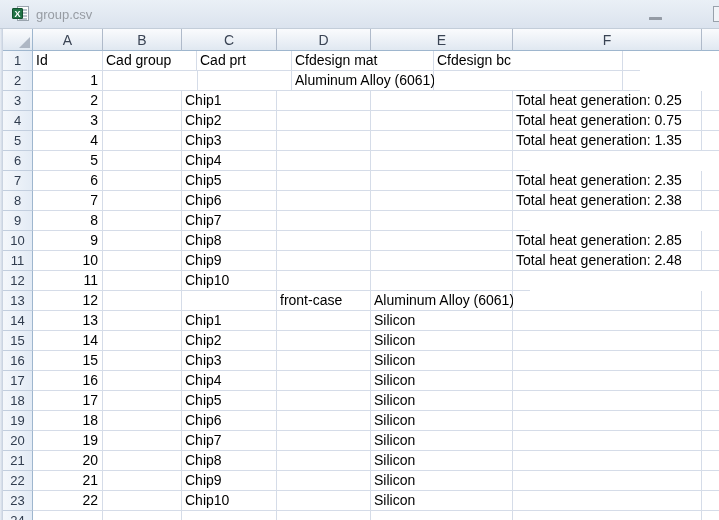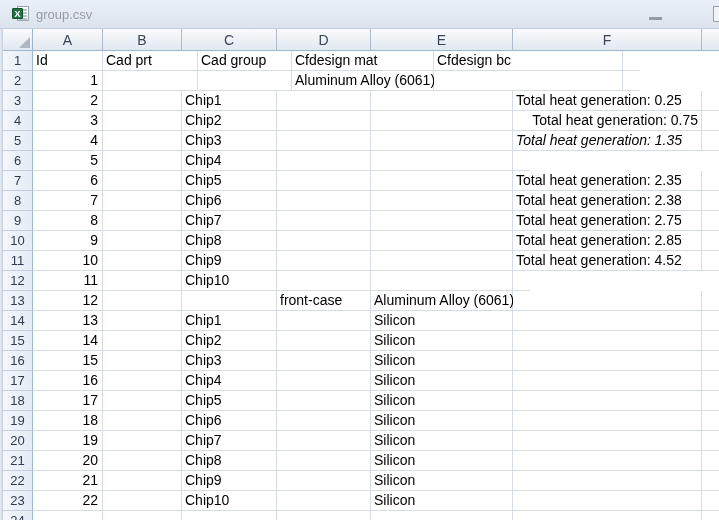--- a/index.html
+++ b/index.html
@@ -143,22 +143,22 @@
         <div class="colheader" style="width: 94px;">D</div>
         <div class="colheader" style="width: 142px;">E</div>
         <div class="colheader" style="width: 189px;">F</div>
         <div class="colheader partial" style="width: 17px;"></div>
       </div>
     <div class="gridbody">
 
     <div class="gridrow">
           <div class="rowheader" style="height: 20px;">1</div>
           <div class="cell" style="width: 70px; height: 20px;">Id</div>
+          <div class="cell" style="width: 94px; height: 20px;">Cad group</div>
           <div class="cell" style="width: 95px; height: 20px;">Cad prt</div>
-          <div class="cell" style="width: 94px; height: 20px;">Cad group</div>
           <div class="cell" style="width: 142px; height: 20px;">Cfdesign mat</div>
           <div class="cell" style="width: 189px; height: 20px;">Cfdesign bc</div>
           <div class="cell partial" style="width: 17px; height: 20px;"></div>
         </div>
         <div class="gridrow">
           <div class="rowheader" style="height: 20px;">2</div>
           <div class="cell num" style="width: 70px; height: 20px;">1</div>
           <div class="cell" style="width: 95px; height: 20px;"></div>
           <div class="cell" style="width: 94px; height: 20px;"></div>
           <div class="cell" style="width: 142px; height: 20px;">Aluminum Alloy (6061)</div>
@@ -175,31 +175,31 @@
           <div class="cell" style="width: 189px; height: 20px;">Total heat generation: 0.25</div>
           <div class="cell partial" style="width: 17px; height: 20px;"></div>
         </div>
         <div class="gridrow">
           <div class="rowheader" style="height: 20px;">4</div>
           <div class="cell num" style="width: 70px; height: 20px;">3</div>
           <div class="cell" style="width: 79px; height: 20px;"></div>
           <div class="cell" style="width: 95px; height: 20px;">Chip2</div>
           <div class="cell" style="width: 94px; height: 20px;"></div>
           <div class="cell" style="width: 142px; height: 20px;"></div>
-          <div class="cell" style="width: 189px; height: 20px; text-align: right;">Total heat generation: 0.75</div>
+          <div class="cell" style="width: 189px; height: 20px;">Total heat generation: 0.75</div>
           <div class="cell partial" style="width: 17px; height: 20px;"></div>
         </div>
         <div class="gridrow">
           <div class="rowheader" style="height: 20px;">5</div>
           <div class="cell num" style="width: 70px; height: 20px;">4</div>
           <div class="cell" style="width: 79px; height: 20px;"></div>
           <div class="cell" style="width: 95px; height: 20px;">Chip3</div>
           <div class="cell" style="width: 94px; height: 20px;"></div>
           <div class="cell" style="width: 142px; height: 20px;"></div>
-          <div class="cell" style="width: 189px; height: 20px; font-style: italic;">Total heat generation: 1.35</div>
+          <div class="cell" style="width: 189px; height: 20px;">Total heat generation: 1.35</div>
           <div class="cell partial" style="width: 17px; height: 20px;"></div>
         </div>
         <div class="gridrow">
           <div class="rowheader" style="height: 20px;">6</div>
           <div class="cell num" style="width: 70px; height: 20px;">5</div>
           <div class="cell" style="width: 79px; height: 20px;"></div>
           <div class="cell" style="width: 95px; height: 20px;">Chip4</div>
           <div class="cell" style="width: 94px; height: 20px;"></div>
           <div class="cell" style="width: 142px; height: 20px;"></div>
           <div class="cell partial" style="width: 17px; height: 20px;"></div>
@@ -224,41 +224,40 @@
           <div class="cell" style="width: 189px; height: 20px;">Total heat generation: 2.38</div>
           <div class="cell partial" style="width: 17px; height: 20px;"></div>
         </div>
         <div class="gridrow">
           <div class="rowheader" style="height: 20px;">9</div>
           <div class="cell num" style="width: 70px; height: 20px;">8</div>
           <div class="cell" style="width: 79px; height: 20px;"></div>
           <div class="cell" style="width: 95px; height: 20px;">Chip7</div>
           <div class="cell" style="width: 94px; height: 20px;"></div>
           <div class="cell" style="width: 142px; height: 20px;"></div>
-          <div class="cell" style="width: 189px; height: 20px;">Total heat generation: 2.75</div>
           <div class="cell partial" style="width: 17px; height: 20px;"></div>
         </div>
         <div class="gridrow">
           <div class="rowheader" style="height: 20px;">10</div>
           <div class="cell num" style="width: 70px; height: 20px;">9</div>
           <div class="cell" style="width: 79px; height: 20px;"></div>
           <div class="cell" style="width: 95px; height: 20px;">Chip8</div>
           <div class="cell" style="width: 94px; height: 20px;"></div>
           <div class="cell" style="width: 142px; height: 20px;"></div>
           <div class="cell" style="width: 189px; height: 20px;">Total heat generation: 2.85</div>
           <div class="cell partial" style="width: 17px; height: 20px;"></div>
         </div>
         <div class="gridrow">
           <div class="rowheader" style="height: 20px;">11</div>
           <div class="cell num" style="width: 70px; height: 20px;">10</div>
           <div class="cell" style="width: 79px; height: 20px;"></div>
           <div class="cell" style="width: 95px; height: 20px;">Chip9</div>
           <div class="cell" style="width: 94px; height: 20px;"></div>
           <div class="cell" style="width: 142px; height: 20px;"></div>
-          <div class="cell" style="width: 189px; height: 20px;">Total heat generation: 4.52</div>
+          <div class="cell" style="width: 189px; height: 20px;">Total heat generation: 2.48</div>
           <div class="cell partial" style="width: 17px; height: 20px;"></div>
         </div>
         <div class="gridrow">
           <div class="rowheader" style="height: 20px;">12</div>
           <div class="cell num" style="width: 70px; height: 20px;">11</div>
           <div class="cell" style="width: 79px; height: 20px;"></div>
           <div class="cell" style="width: 95px; height: 20px;">Chip10</div>
           <div class="cell" style="width: 94px; height: 20px;"></div>
           <div class="cell" style="width: 142px; height: 20px;"></div>
           <div class="cell partial" style="width: 17px; height: 20px;"></div>

